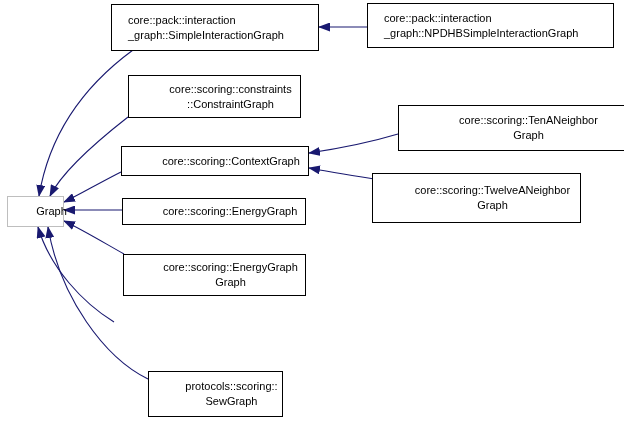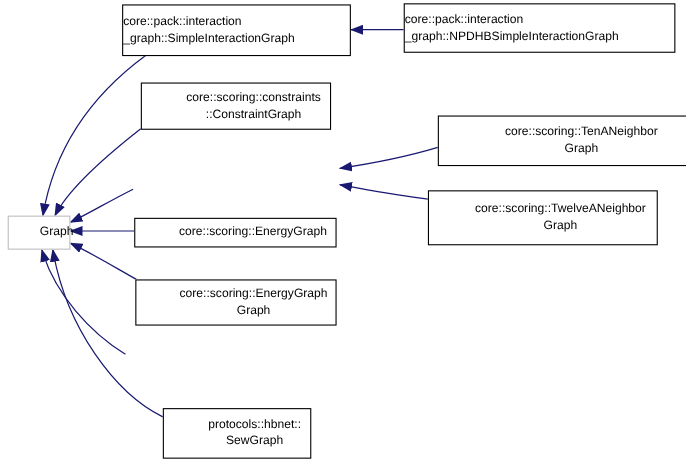--- a/index.html
+++ b/index.html
@@ -18,21 +18,21 @@
     white-space:pre-line;
     display:flex;
     align-items:center;
     justify-content:center;
     text-align:center;
     padding-left:32px;
   }
   .node.left-just{
     justify-content:flex-start;
     text-align:left;
-    padding-left:0;
+    padding-left:16px;
   }
   .node.base{
     border-color:#bebebe;
   }
   svg path.edge{
     fill:none;
     stroke:#191970;
     stroke-width:1.1;
   }
 </style>
@@ -63,29 +63,30 @@
 
   <div class="node left-just" style="left:111px;top:4px;width:208px;height:47px">core::pack::interaction
 _graph::SimpleInteractionGraph</div>
 
   <div class="node left-just" style="left:367px;top:3px;width:247px;height:45px">core::pack::interaction
 _graph::NPDHBSimpleInteractionGraph</div>
 
   <div class="node" style="left:128px;top:75px;width:173px;height:43px">core::scoring::constraints
 ::ConstraintGraph</div>
 
+  <div class="node" style="left:121px;top:146px;width:188px;height:30px">core::scoring::ContextGraph</div>
 
   <div class="node" style="left:398px;top:105px;width:229px;height:46px">core::scoring::TenANeighbor
 Graph</div>
 
-  <div class="node" style="left:389px;top:173px;width:209px;height:50px">core::scoring::TwelveANeighbor
+  <div class="node" style="left:372px;top:173px;width:209px;height:50px">core::scoring::TwelveANeighbor
 Graph</div>
 
   <div class="node" style="left:122px;top:198px;width:184px;height:27px">core::scoring::EnergyGraph</div>
 
   <div class="node" style="left:123px;top:254px;width:183px;height:42px">core::scoring::EnergyGraph
 Graph</div>
 
 
-  <div class="node" style="left:148px;top:371px;width:135px;height:46px">protocols::hbnet::
+  <div class="node" style="left:148px;top:371px;width:135px;height:46px">protocols::scoring::
 SewGraph</div>
 
 </div>
 
 </body></html>

